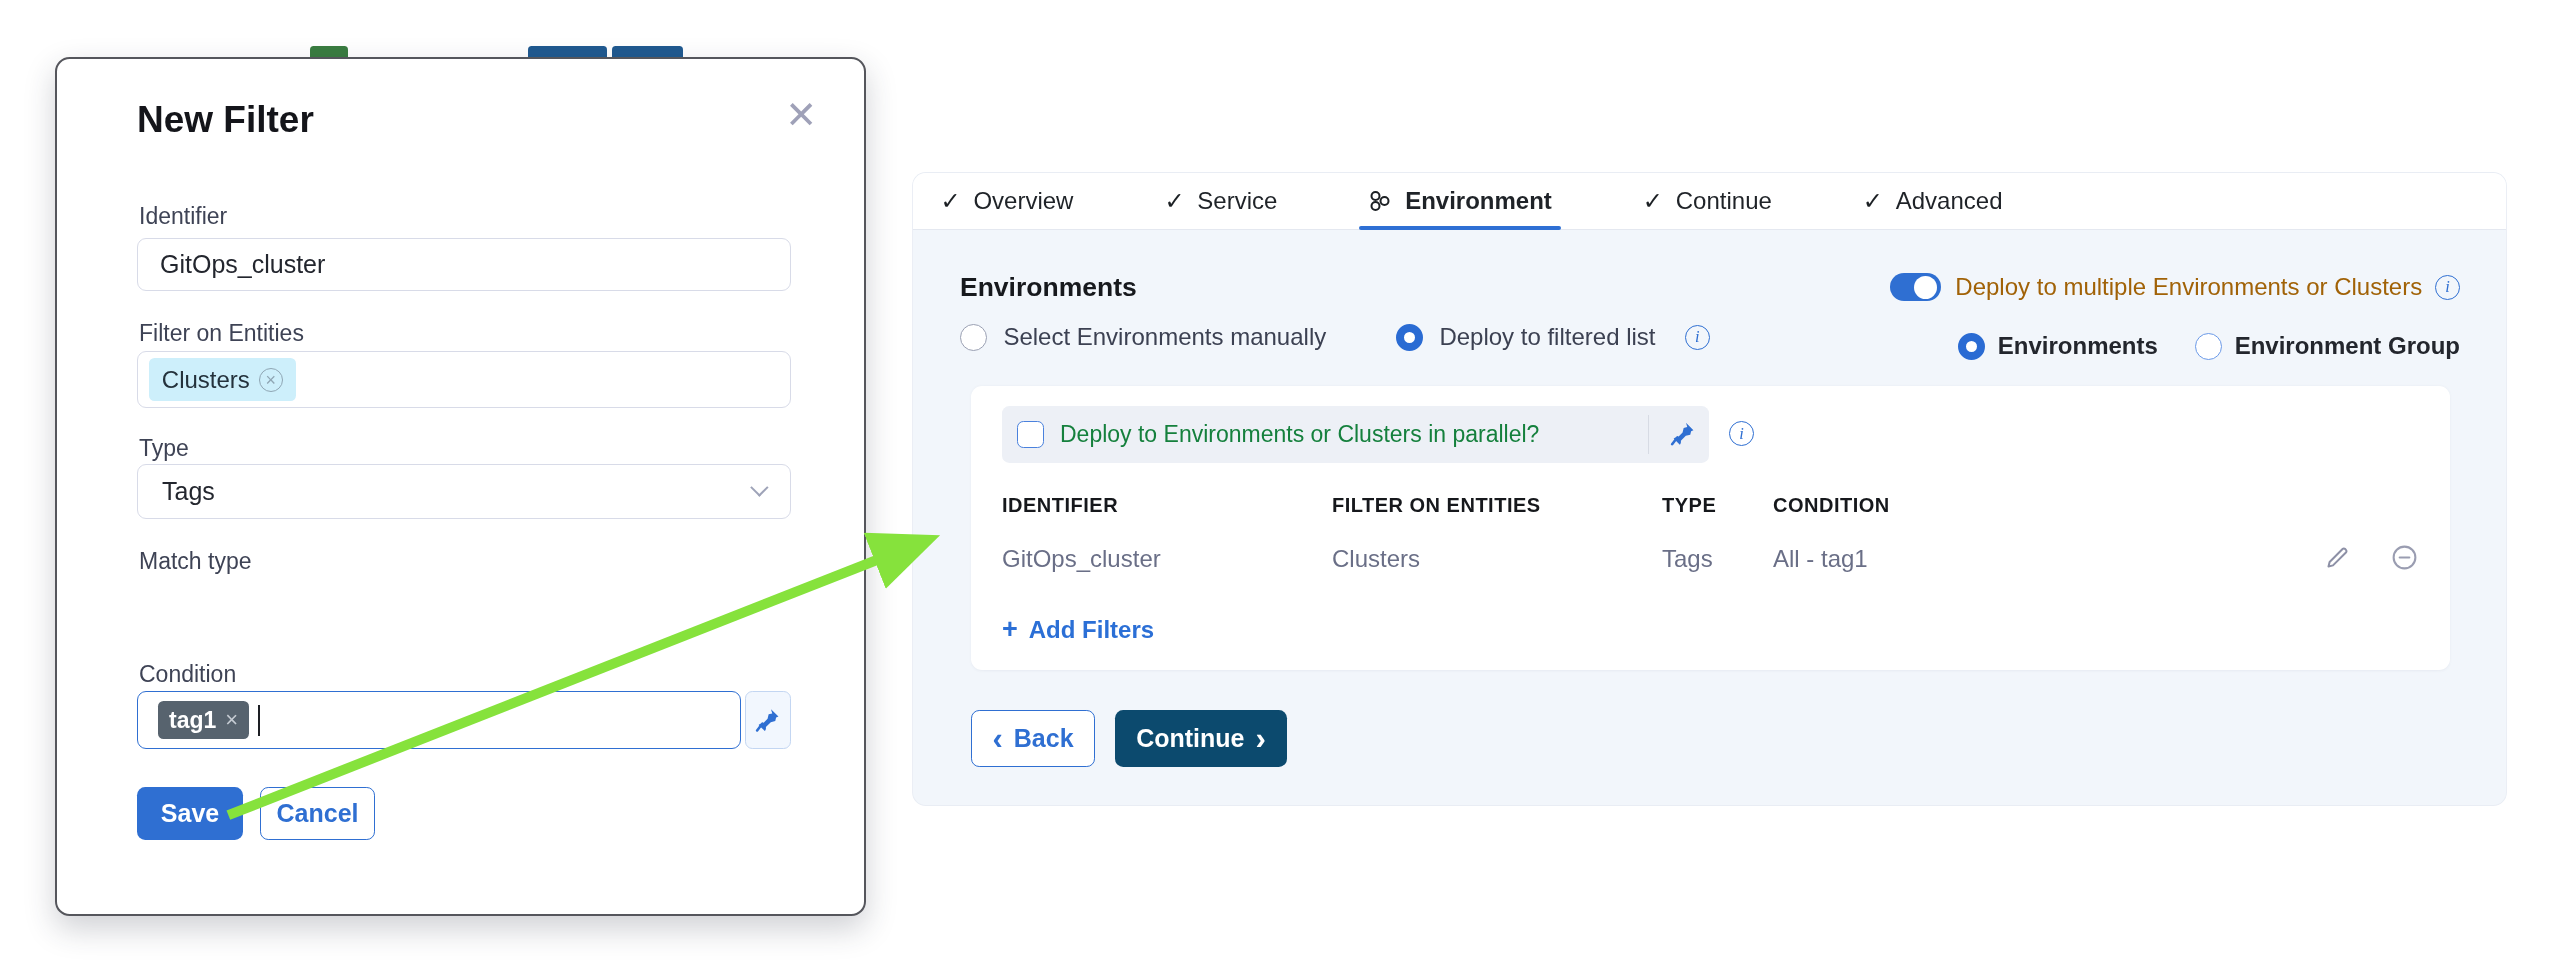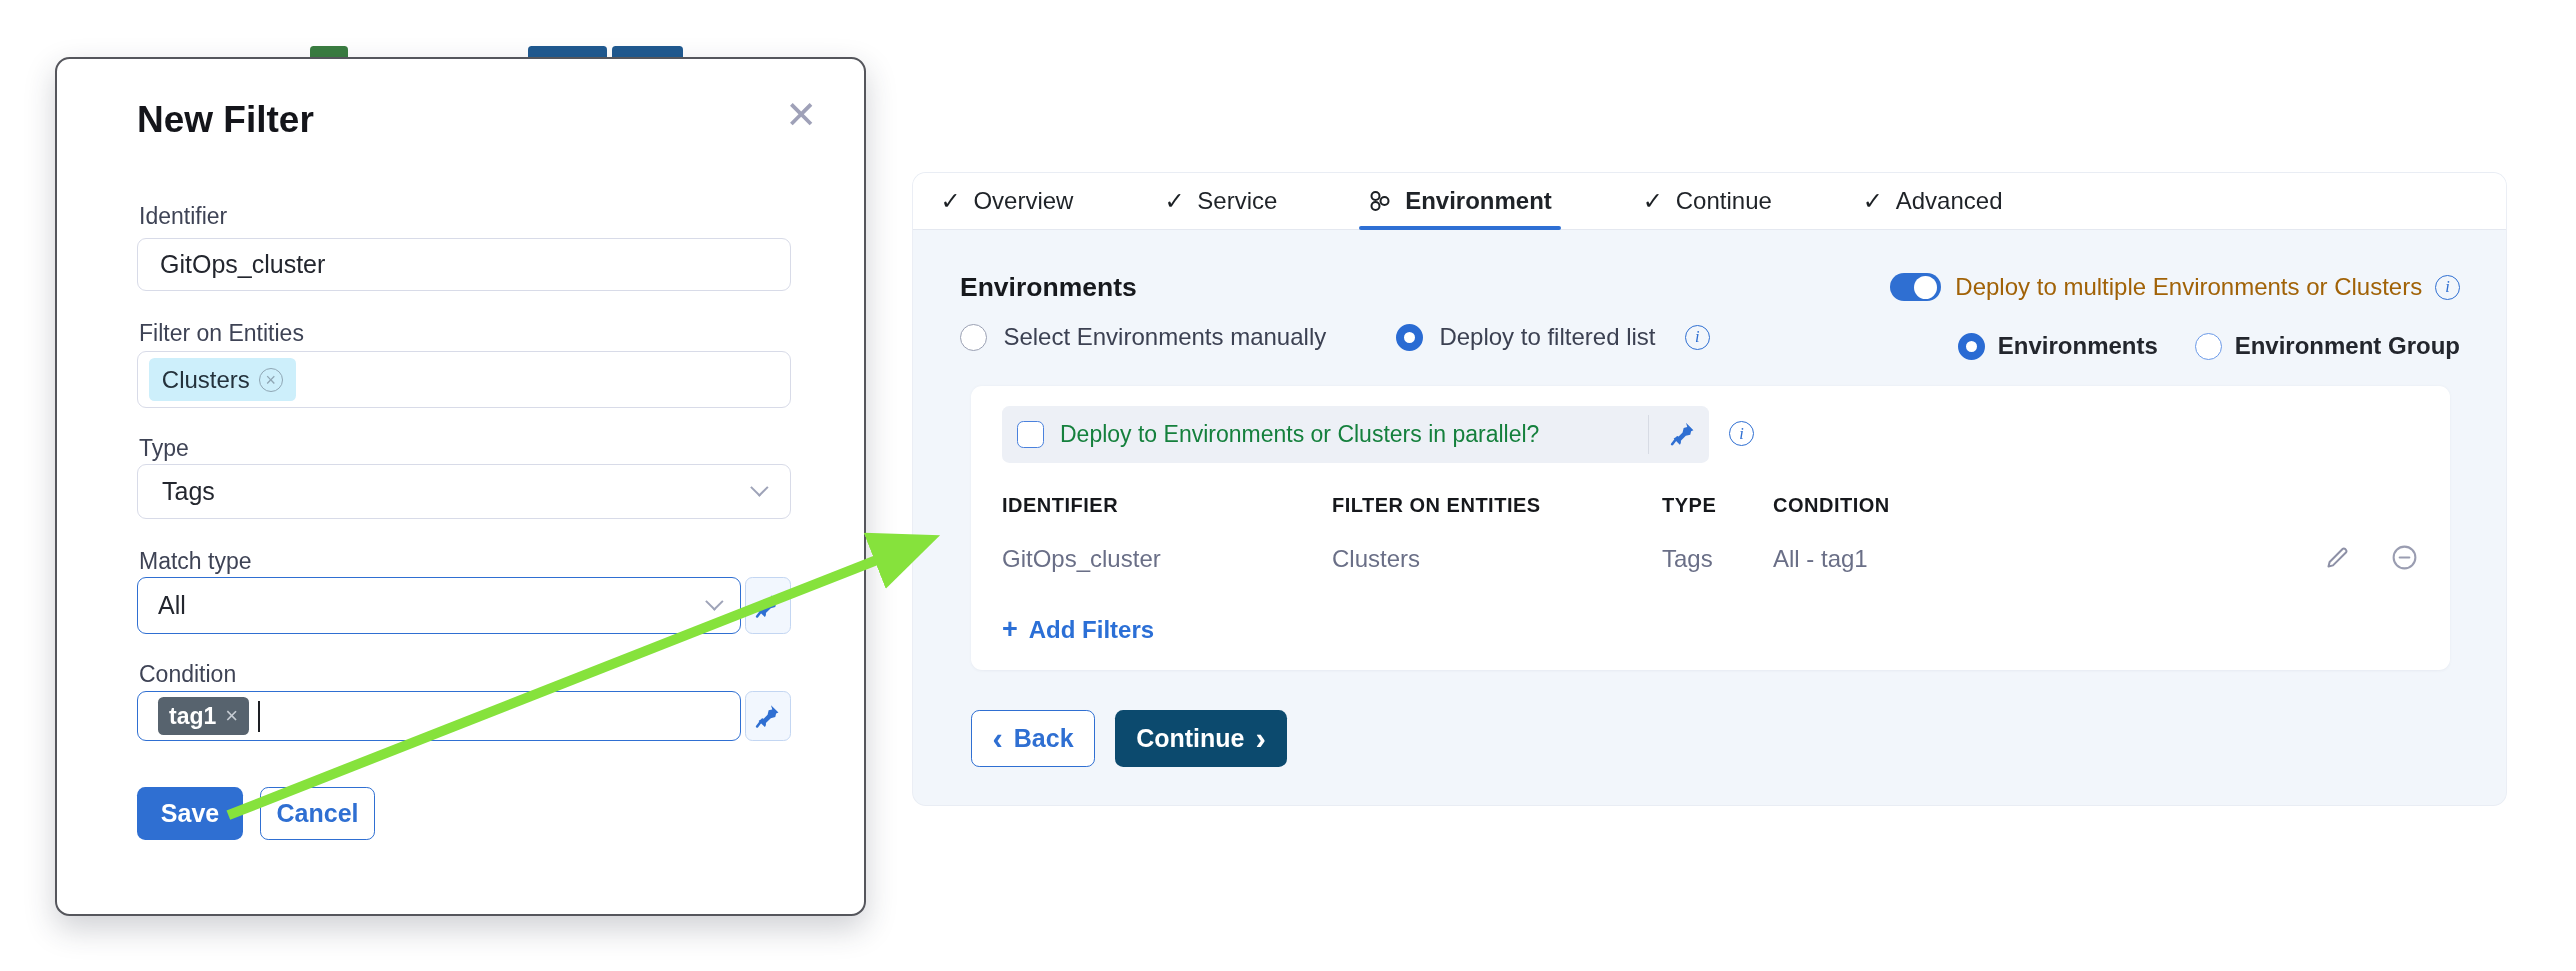--- a/index.html
+++ b/index.html
@@ -39,21 +39,21 @@
 
   .select-field { position:absolute; left:80px; width:654px; height:55px; border:1.8px solid #d8dbe8;
     border-radius:9px; background:#fff; display:flex; align-items:center; padding:0 24px;
     font-size:25px; color:#23262e; justify-content:space-between; }
   .fld-type { top:405px; }
   .chev-down { width:12.8px; height:12.8px; border-right:2.7px solid #9ea3b8; border-bottom:2.7px solid #9ea3b8;
     transform:rotate(45deg); margin-top:-7.3px; }
 
   .pin-group { position:absolute; left:80px; display:flex; gap:3.7px; }
   .grp-match { top:518px; height:57px; width:654px; }
-  .grp-condition { top:632px; height:50px; width:654px; }
+  .grp-condition { top:632px; height:58px; width:654px; }
   .pin-main { flex:1; border:1.8px solid #2f6fd2; border-radius:9px; background:#fff;
     display:flex; align-items:center; padding:0 20px; font-size:25px; color:#23262e;
     justify-content:space-between; }
   .pin-box { width:46px; border:1.8px solid #c3d6f2; background:#f2f7fe; border-radius:7.3px;
     display:flex; align-items:center; justify-content:center; }
   .chip-slate { display:inline-flex; align-items:center; gap:9px; background:#57636e;
     border-radius:5.5px; padding:5.5px 11px; font-size:23px; color:#fff; font-weight:700; }
   .chip-slate .x { color:#c6ccd3; font-weight:400; font-size:22px; }
   .caret { width:1.8px; height:31px; background:#1d1f24; margin-left:9px; }
 
@@ -157,32 +157,20 @@
       </span>
     </div>
 
     <div class="f-label lbl-type">Type</div>
     <div class="select-field fld-type">
       <span>Tags</span>
       <span class="chev-down"></span>
     </div>
 
     <div class="f-label lbl-match">Match type</div>
-    <div class="pin-group grp-match">
-      <div class="pin-main">
-        <span>All</span>
-        <span class="chev-down"></span>
-      </div>
-      <div class="pin-box">
-        <svg width="25.6" height="25.6" viewBox="0 0 24 24">
-          <path d="M15 2l7 7-2.2.8-.8 3.4-4.2 1-4.6 4.6c.3 1.6-.2 3-1 3.8L3.4 16.8c.8-.8 2.2-1.3 3.8-1L11.8 11l1-4.2L16.2 6z" fill="#2f6fd2"></path>
-          <path d="M7 15.5L2 22" stroke="#2f6fd2" stroke-width="2.4" stroke-linecap="round"></path>
-        </svg>
-      </div>
-    </div>
 
     <div class="f-label lbl-condition">Condition</div>
     <div class="pin-group grp-condition">
       <div class="pin-main">
         <span style="display:flex;align-items:center;">
           <span class="chip-slate">
             <span>tag1</span>
             <span class="x">×</span>
           </span>
           <span class="caret"></span>

